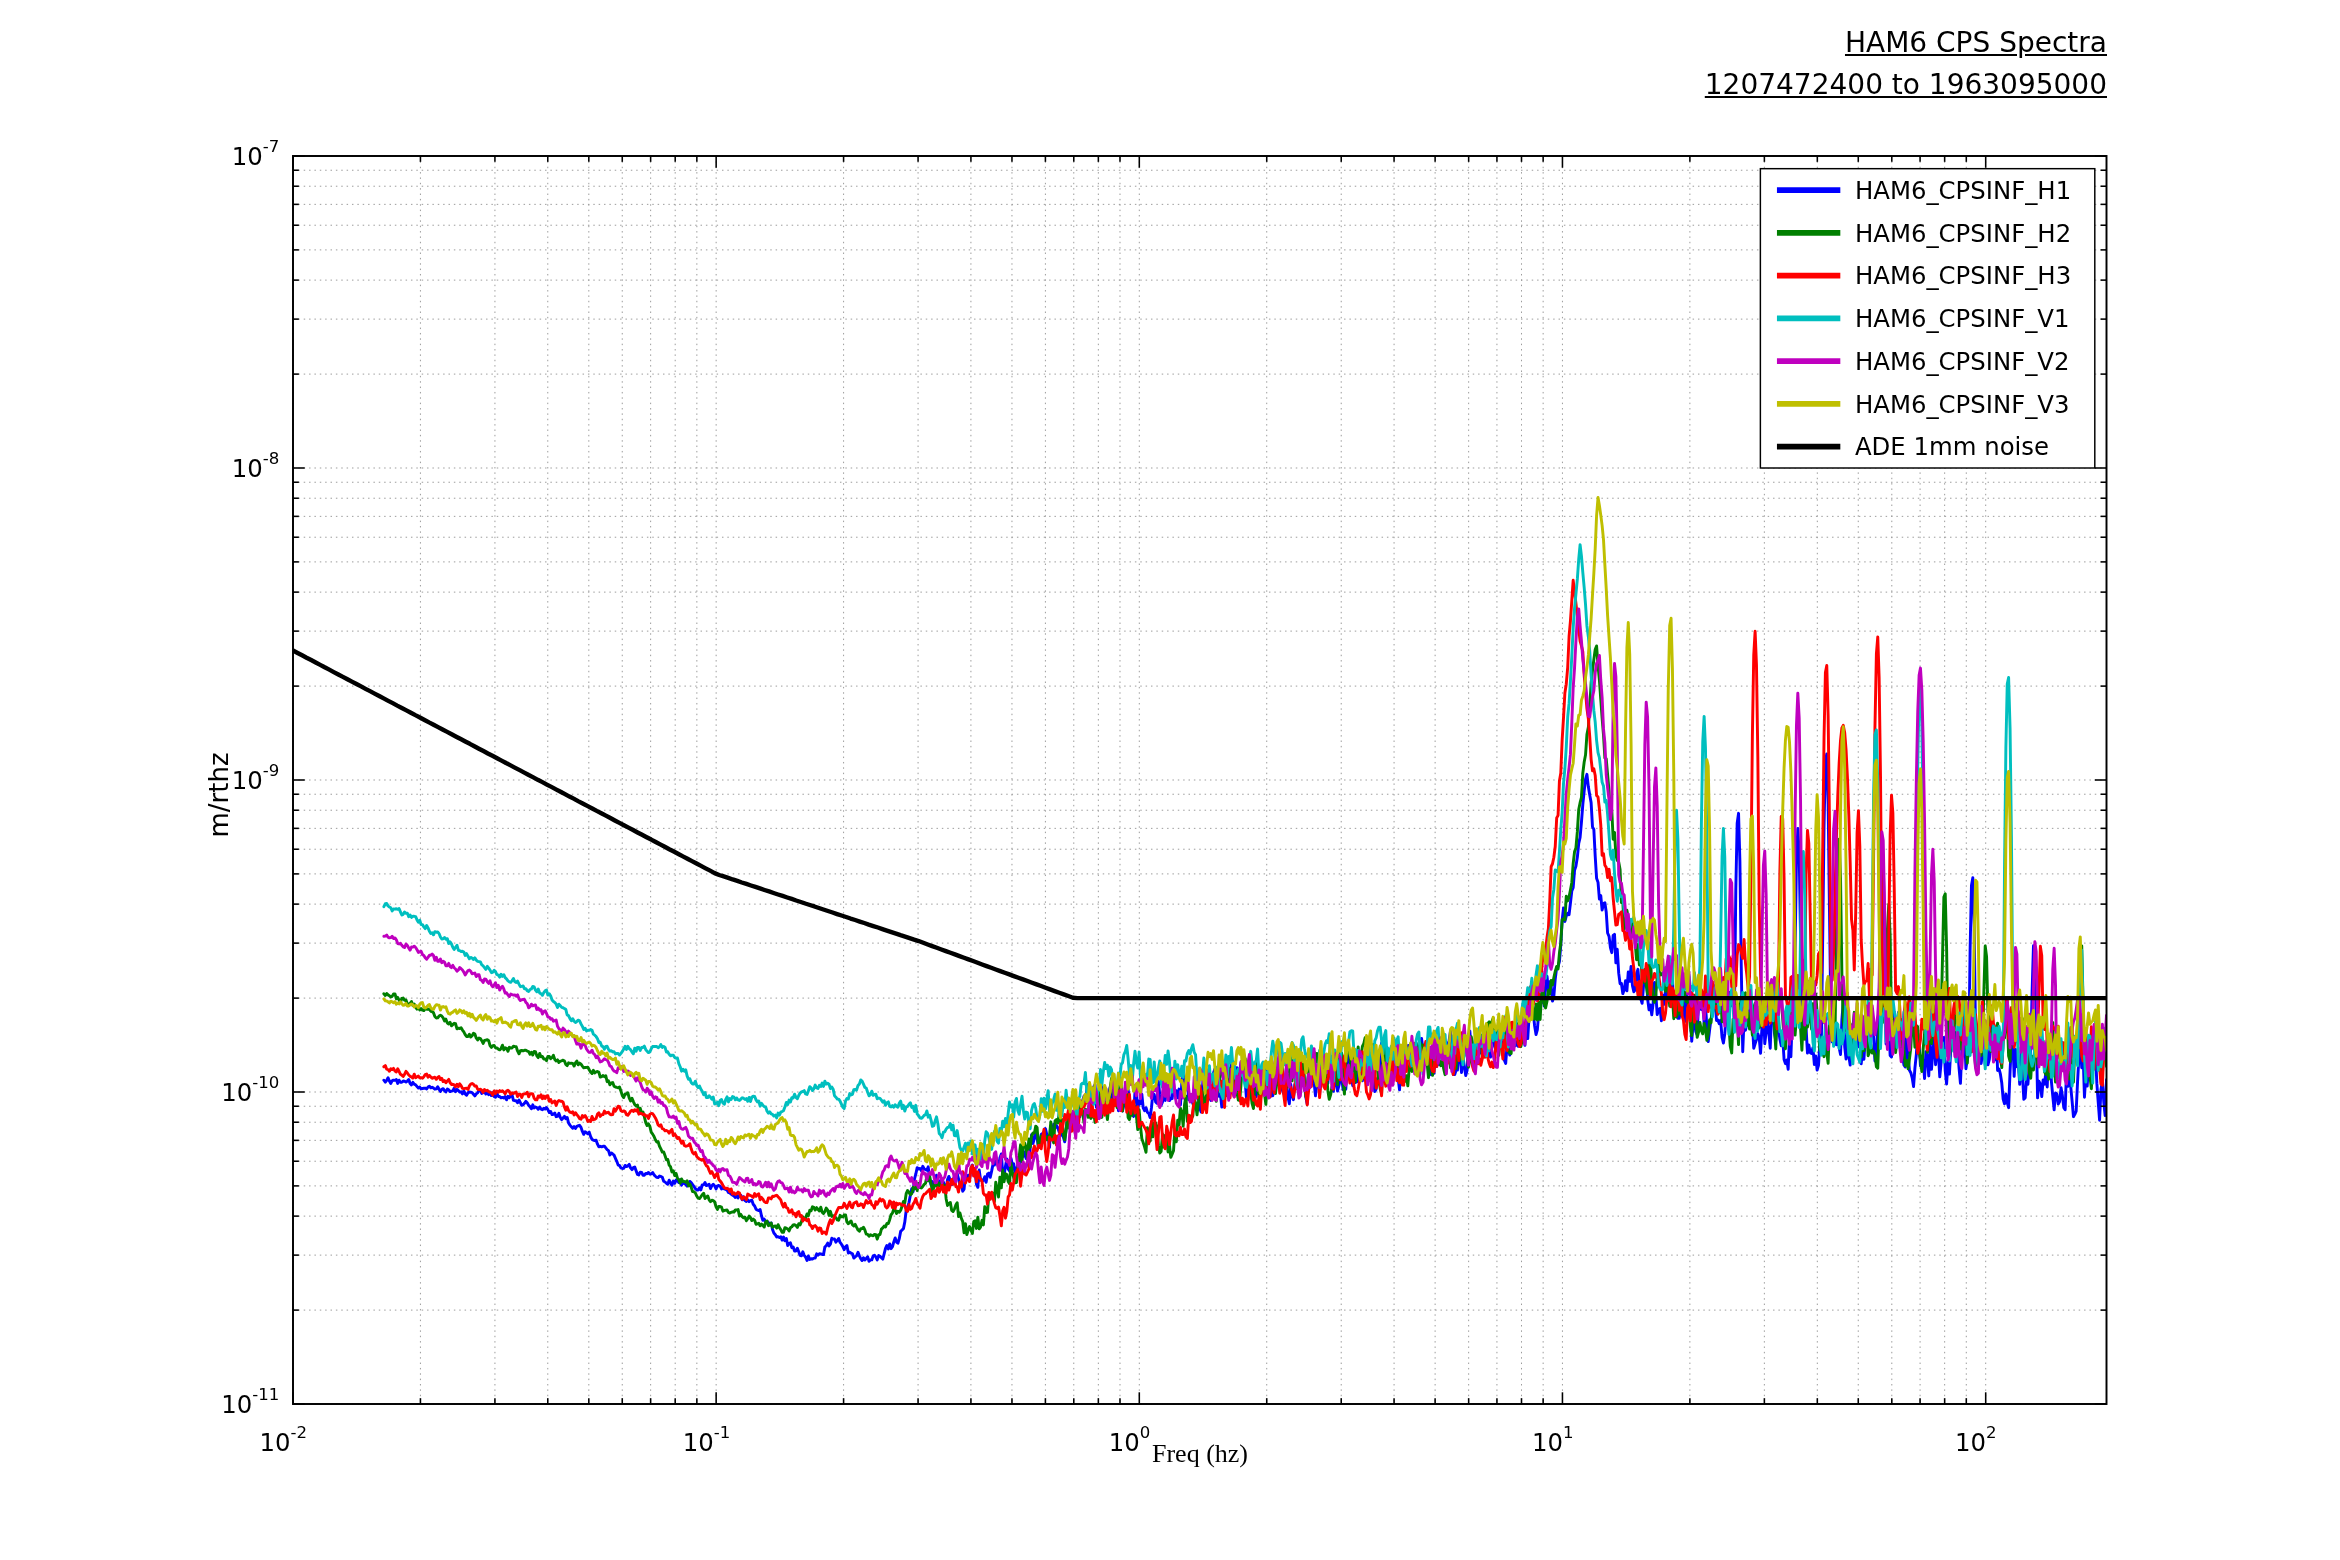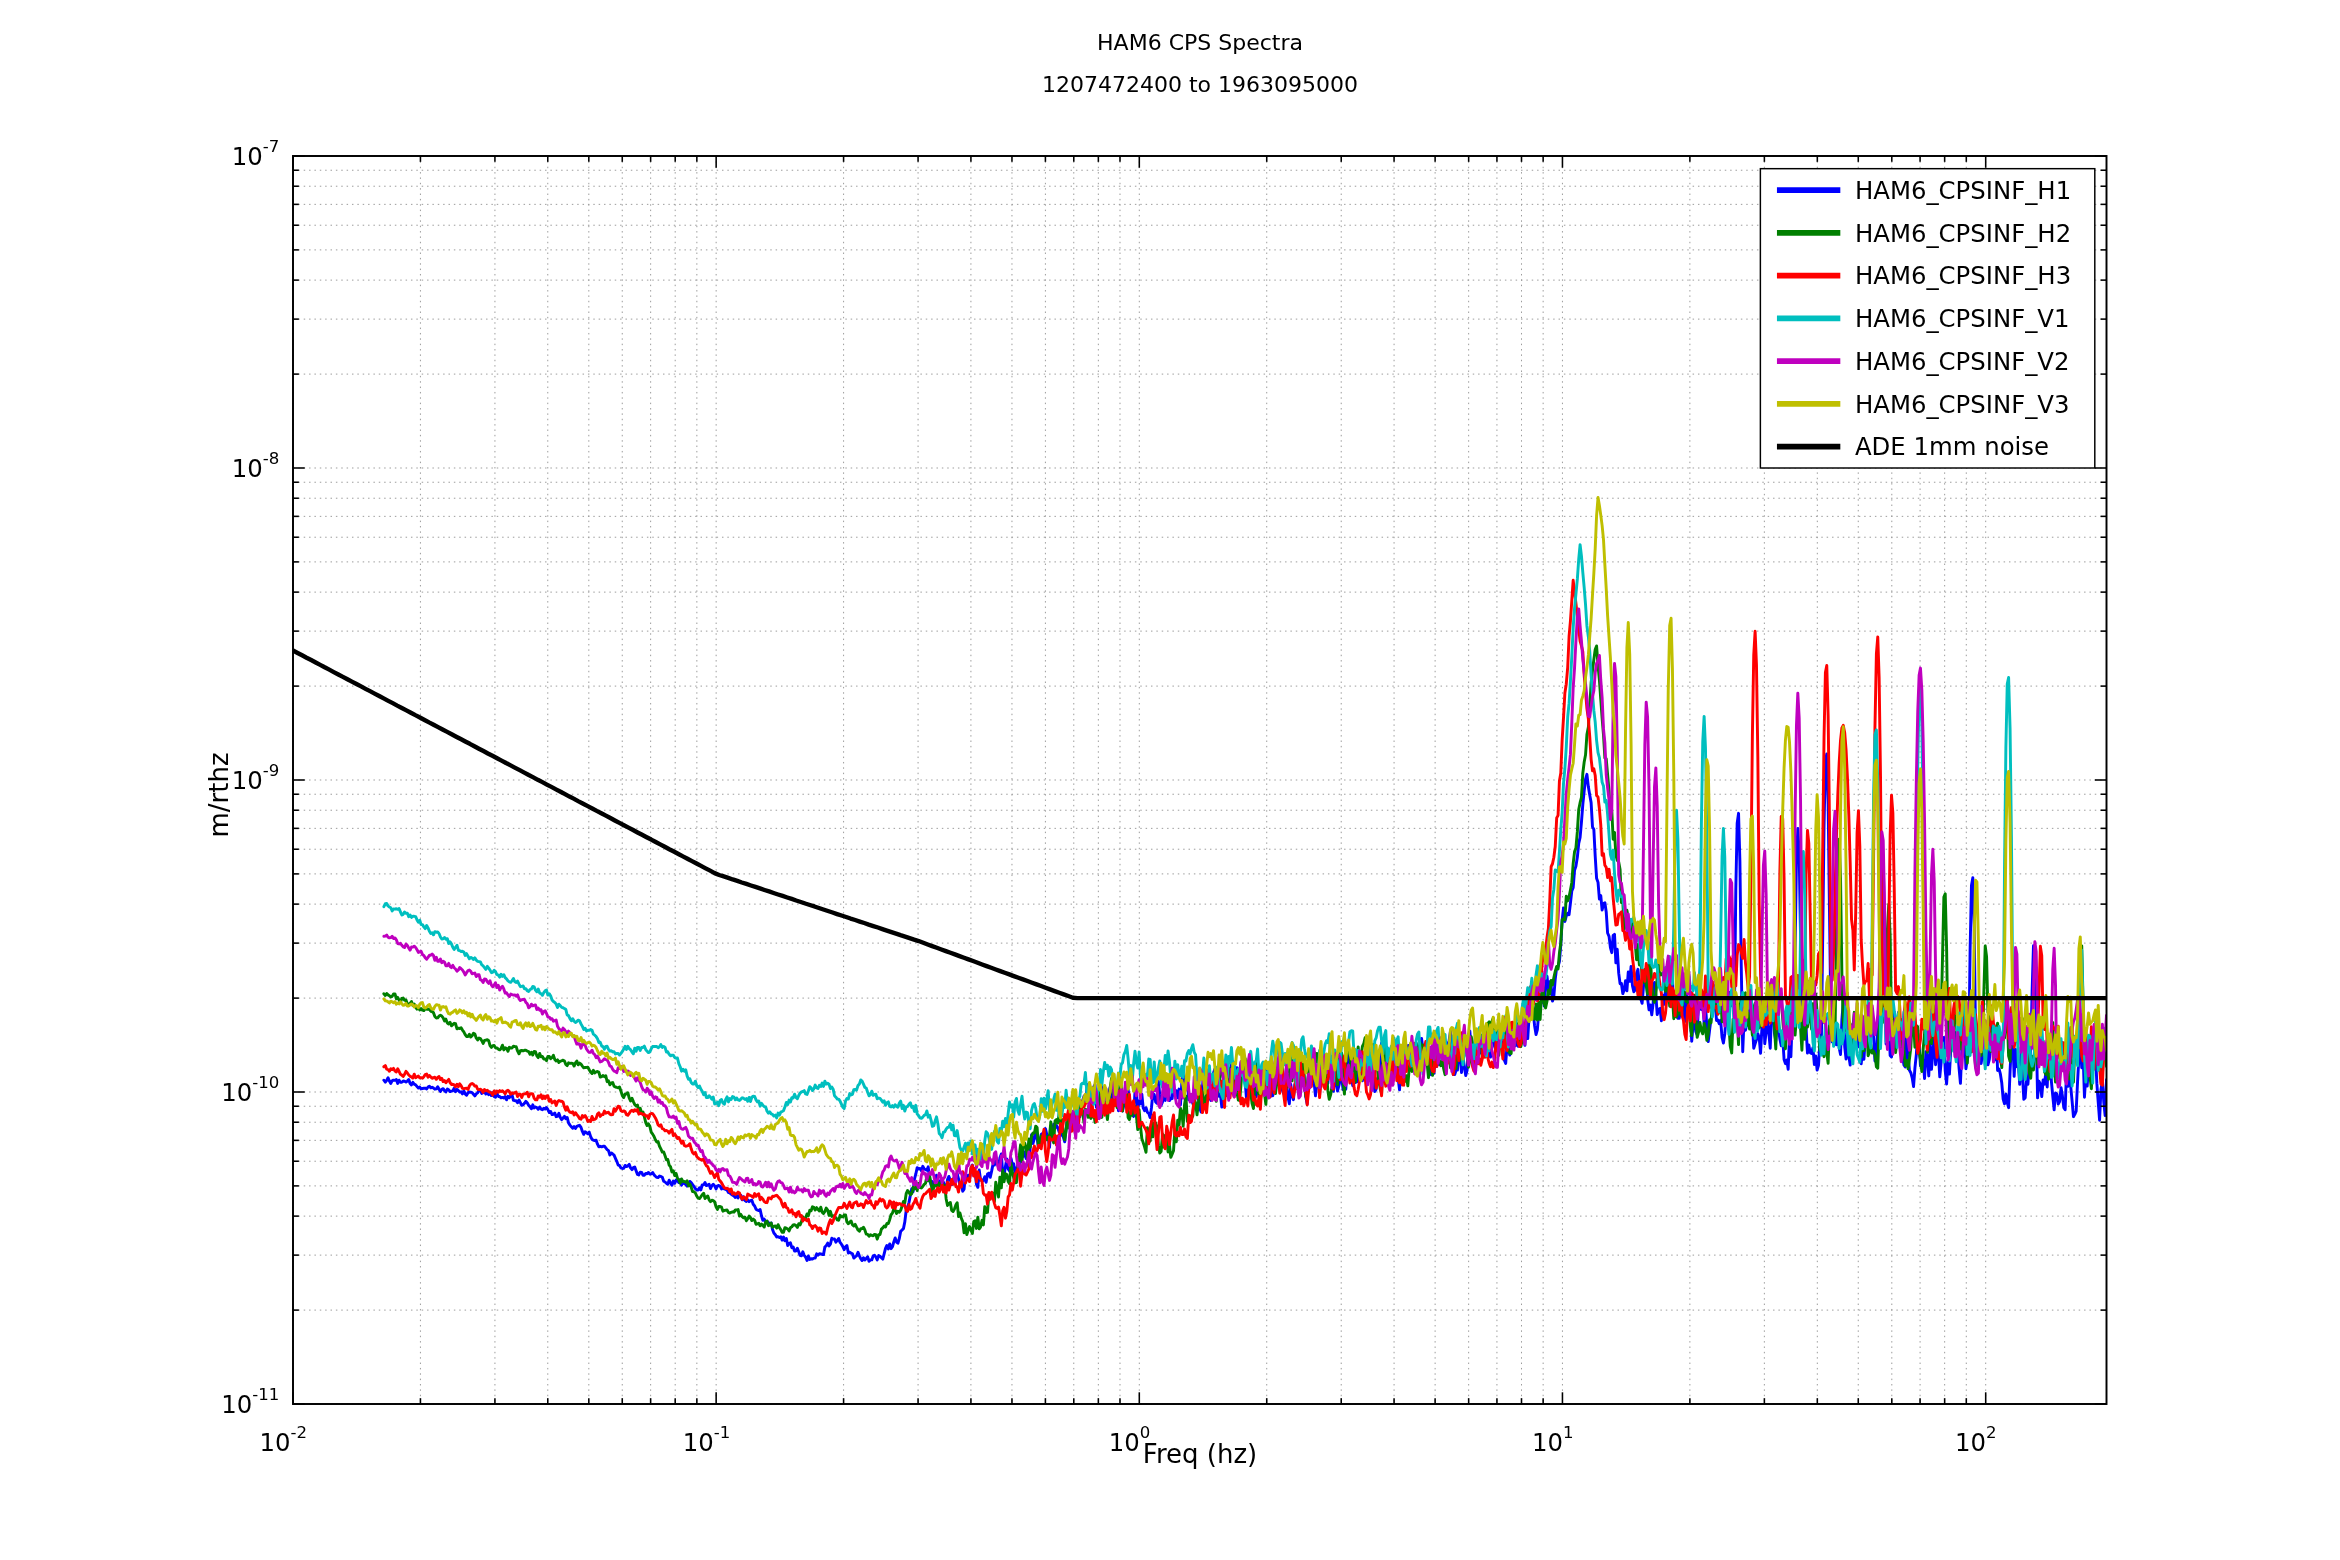--- a/index.html
+++ b/index.html
@@ -1,20 +1,20 @@
 <!DOCTYPE html>
 <html><head>
 <meta charset="utf-8">
 <style>
   html,body{margin:0;padding:0;background:#fff;}
   .figure{position:relative;width:2341px;height:1560px;background:#ffffff;
           font-family:"DejaVu Sans", sans-serif;color:#000;overflow:hidden;}
-  .title-block{position:absolute;left:293px;top:21.5px;width:1814px;text-align:center;
-               font-size:22px;line-height:42px;}
-  .xlabel{position:absolute;left:293px;top:1439px;width:1814px;text-align:center;font-size:26px;}
+  .title-block{position:absolute;left:293px;top:21.5px;width:1814px;text-align:right;
+               font-size:28px;line-height:42px;text-decoration:underline;}
+  .xlabel{position:absolute;left:293px;top:1439px;width:1814px;text-align:center;font-size:26px;font-family:Liberation Serif, serif;}
   .ylabel{position:absolute;left:219px;top:795px;transform:translate(-50%,-50%) rotate(-90deg);
           transform-origin:center;font-size:26px;white-space:nowrap;}
   svg text{font-family:"DejaVu Sans", sans-serif;}
 </style>
 </head>
 <body>
 
 <div class="figure">
   <div class="title-block">
     <div>HAM6 CPS Spectra</div>

